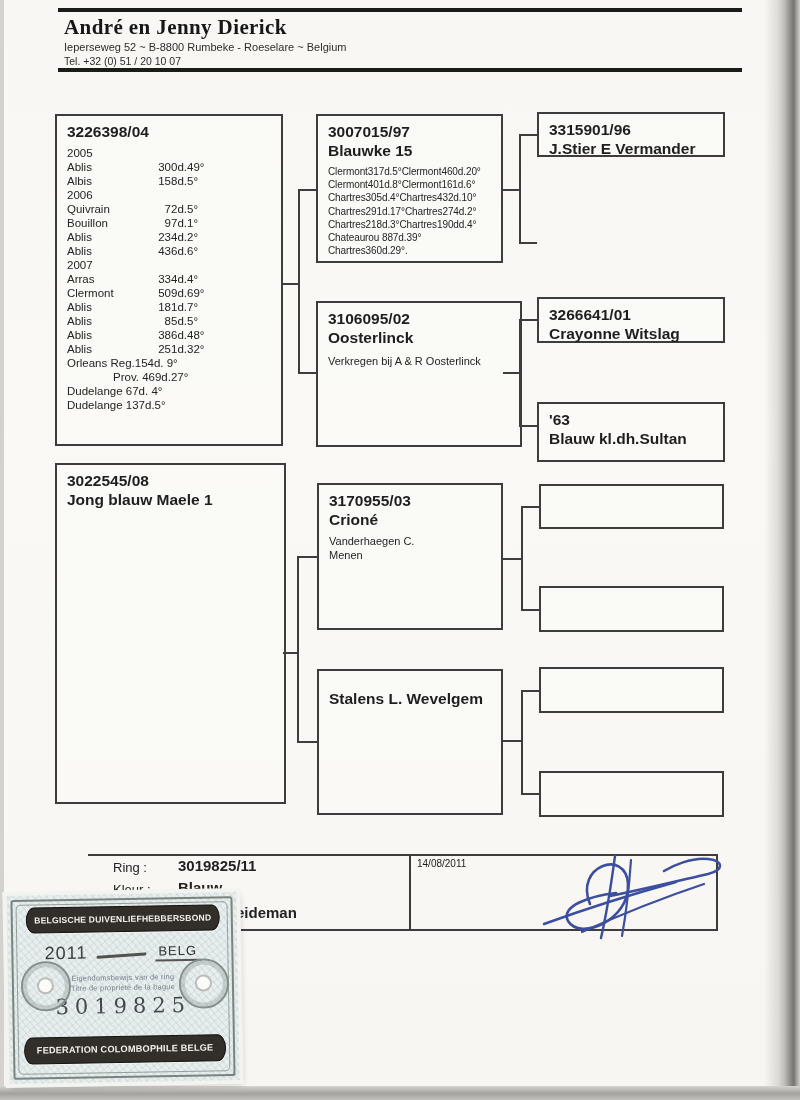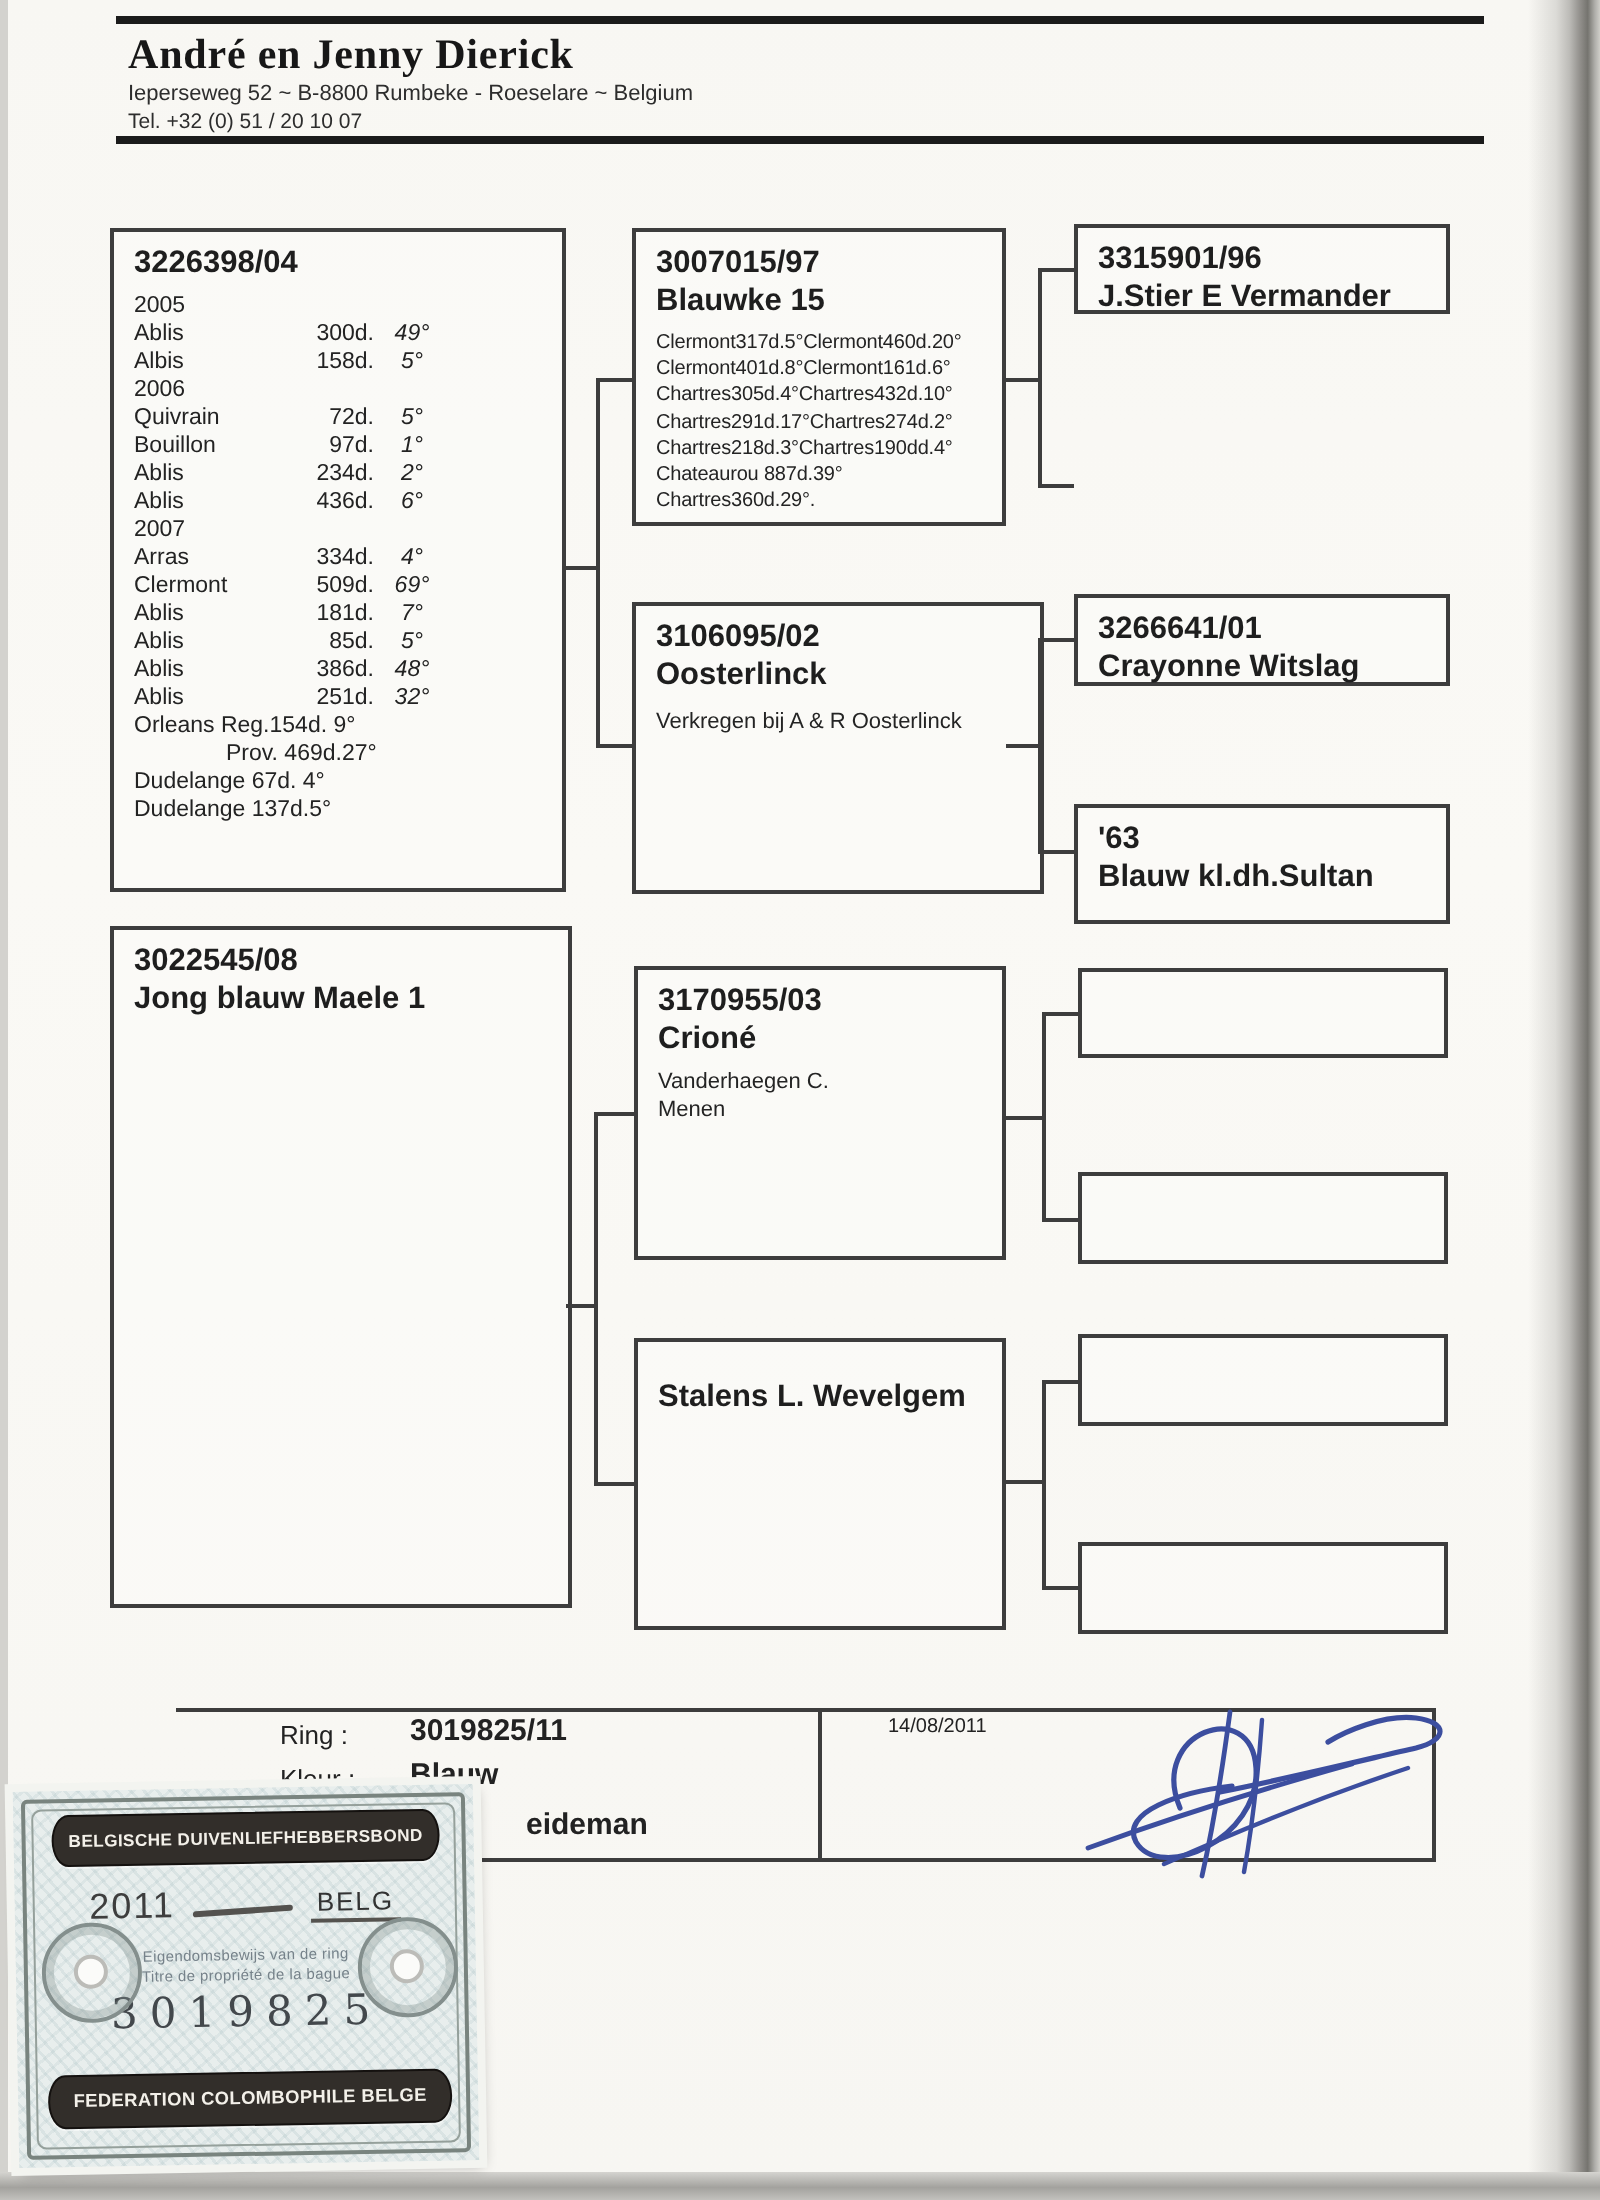--- a/index.html
+++ b/index.html
@@ -22,30 +22,30 @@
   .lh-addr{position:absolute;left:64px;top:41px;font-size:11px;color:#2d2d2d;}
   .lh-tel{position:absolute;left:64px;top:55px;font-size:10.5px;color:#2d2d2d;}
 
   
   .pbox{position:absolute;border:2px solid #3d3d3d;box-sizing:border-box;padding:6px 9px 0 10px;background:rgba(255,255,255,.25);}
   .bh{font-weight:bold;font-size:15.5px;line-height:19px;color:#1e1e1e;white-space:pre;}
   .res{margin-top:5px;font-size:11.5px;line-height:14px;color:#232323;}
   .res-row{display:flex;}
   .rc1{width:70px;}
   .rc2{width:50px;text-align:right;}
-  .rc3{width:38px;text-align:center;font-style:italic;}
+  .rc3{width:38px;text-align:left;}
   .rfull{white-space:pre;}
   .res-row.indent .rfull{margin-left:46px;}
   .mini{margin-top:5px;font-size:10px;line-height:13.2px;color:#242424;letter-spacing:-0.1px;}
   .note{margin-top:8px;font-size:11px;line-height:13.5px;color:#242424;}
 
   .ln{position:absolute;background:#3d3d3d;}
 
   
-  .ftext{position:absolute;color:#222;margin-left:27px;}
+  .ftext{position:absolute;color:#222;}
   .flabel{font-size:13px;}
   .fval{font-weight:bold;font-size:15px;}
   .fdate{font-size:10px;text-align:right;}
 
   .sig{position:absolute;left:518px;top:844px;width:205px;height:96px;z-index:4;}
 
   
   .stamp{position:absolute;left:8px;top:894px;width:230px;height:188px;z-index:5;
          transform:rotate(-1deg);
          background-color:#e8eeed;

